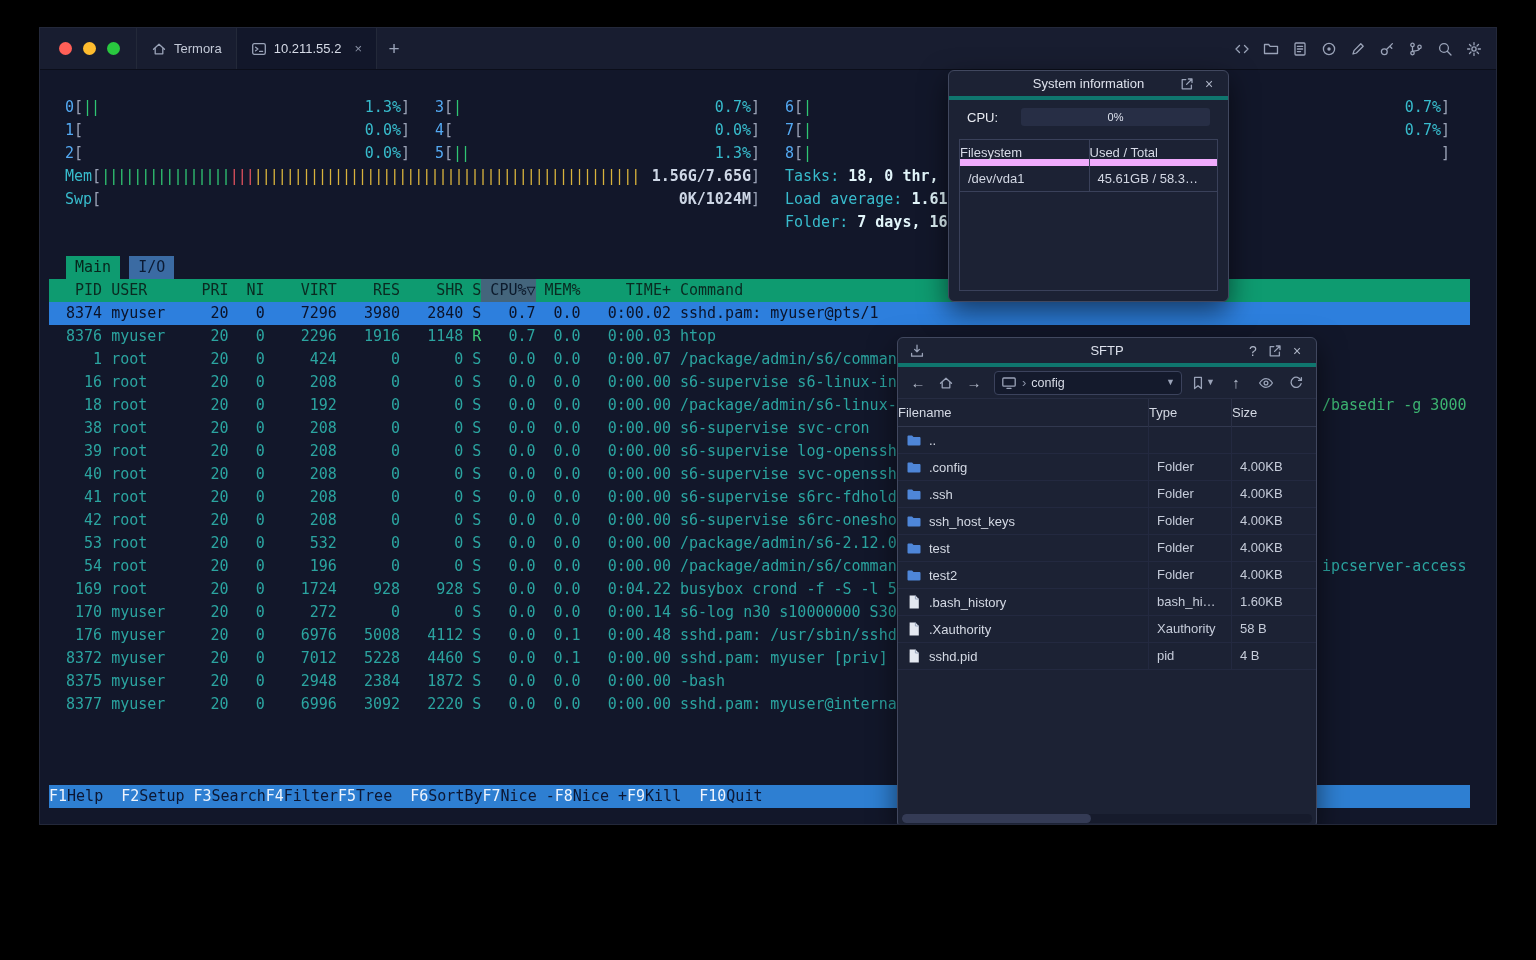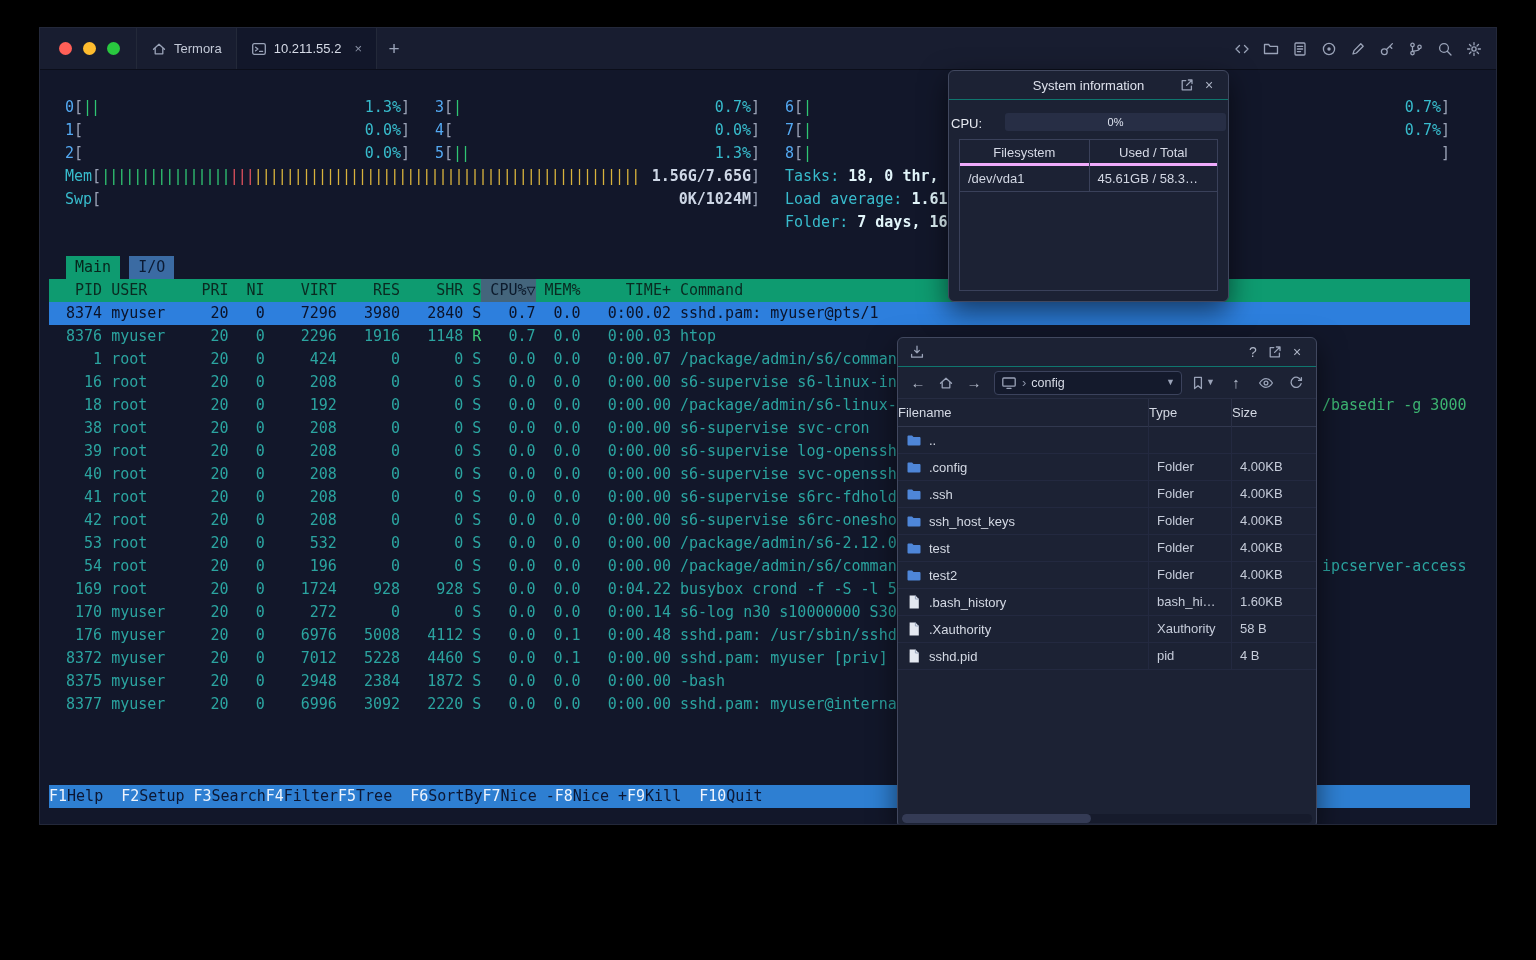--- a/index.html
+++ b/index.html
@@ -75,35 +75,35 @@
   .fk{display:flex}
   .fkk{color:#eef4fd}
   .fkl{color:#0c1733;white-space:pre}
 
   
   .panel{position:absolute;background:#1c2234;border:1px solid #41485f;border-radius:6px;
          box-shadow:0 10px 28px rgba(0,0,0,.55);overflow:hidden}
   .panel.sysinfo{left:908px;top:42px;width:281px;height:232px;display:flex;flex-direction:column}
   .panel.sftp{left:857px;top:309px;width:420px;height:491px}
 
-  .p-header{height:29px;position:relative;display:flex;align-items:center;padding:0 8px;border-bottom:1px solid #0f766e;flex:none}
+  .p-header{height:29px;position:relative;display:flex;align-items:center;padding:0 8px;border-bottom:4px solid #0f766e;flex:none}
   .p-title{position:absolute;left:0;right:0;text-align:center;font-size:13px;color:#dde1ec;pointer-events:none}
   .p-hbtn{width:22px;height:22px;display:flex;align-items:center;justify-content:center;color:#aeb5c6;font-size:14px;z-index:1}
   .spacer{flex:1}
 
   .si-rows{padding-top:3px}
-  .si-row{display:flex;align-items:flex-end;height:28px;padding:0 2px}
+  .si-row{display:flex;align-items:center;height:28px;padding:0 18px}
   .si-label{width:48px;font-size:13px;color:#e6e9f0}
   .si-bar{position:relative;flex:1;height:18px;background:#272e45;border-radius:3px;overflow:hidden;margin-left:6px}
   .si-fill{position:absolute;left:0;top:0;bottom:0;background:#3e6cf0;border-radius:3px}
   .si-text{position:absolute;top:0;right:0;line-height:18px;text-align:center;font-size:11px;color:#dde2ee}
 
   .fs-table{flex:1;margin:8px 10px 10px;border:1px solid #3a415a;overflow:hidden}
   .fs-head,.fs-row{display:grid;grid-template-columns:1fr 1fr;height:26px;line-height:26px;font-size:13px}
-  .fs-head{text-align:center;color:#d6dae6;border-bottom:3px solid #f0abfc}
+  .fs-head{color:#d6dae6;border-bottom:7px solid #f0abfc}
   .fs-hc+.fs-hc{border-left:1px solid #3a415a}
   .fs-row{color:#d2d7e3;border-bottom:1px solid #3a415a}
   .fs-c1{padding-left:8px}
   .fs-c2{padding-left:8px;border-left:1px solid #3a415a}
 
   .sftp-toolbar{height:32px;display:flex;align-items:center;padding:0 8px;gap:4px;border-bottom:1px solid #262c42}
   .nav-btn{width:24px;height:24px;display:flex;align-items:center;justify-content:center;color:#b6bdcd;font-size:15px}
   .pathbar{width:188px;height:24px;border:1px solid #3b425c;border-radius:4px;background:#141a2c;
            display:flex;align-items:center;padding:0 6px;gap:5px;margin:0 4px}
   .pb-text{font-size:12.5px;color:#d7dbe6;flex:1}
@@ -292,20 +292,21 @@
     </div>
   </div>
 
   <div class="panel sftp">
     <div class="p-header">
       <span class="p-hbtn">
           <svg width="16" height="16" viewBox="0 0 16 16" fill="none" stroke="#9aa3b8" stroke-width="1.3" stroke-linecap="round" stroke-linejoin="round">
             <path d="M8 2.2v6.6M5.6 6.4 8 8.8l2.4-2.4M2.6 10.4v2.8h10.8v-2.8"></path>
           </svg>
         </span>
+      <span class="p-title">SFTP</span>
       <span class="spacer"></span>
       <span class="p-hbtn">?</span>
       <span class="p-hbtn">
           <svg width="16" height="16" viewBox="0 0 16 16" fill="none" stroke="#9aa3b8" stroke-width="1.3" stroke-linecap="round" stroke-linejoin="round">
             <path d="M6.8 3.6H3.2v9.2h9.2V9.2M9.4 3h3.6v3.6M12.8 3.2 7.6 8.4"></path>
           </svg>
         </span>
       <span class="p-hbtn">×</span>
     </div>
     <div class="sftp-toolbar">

